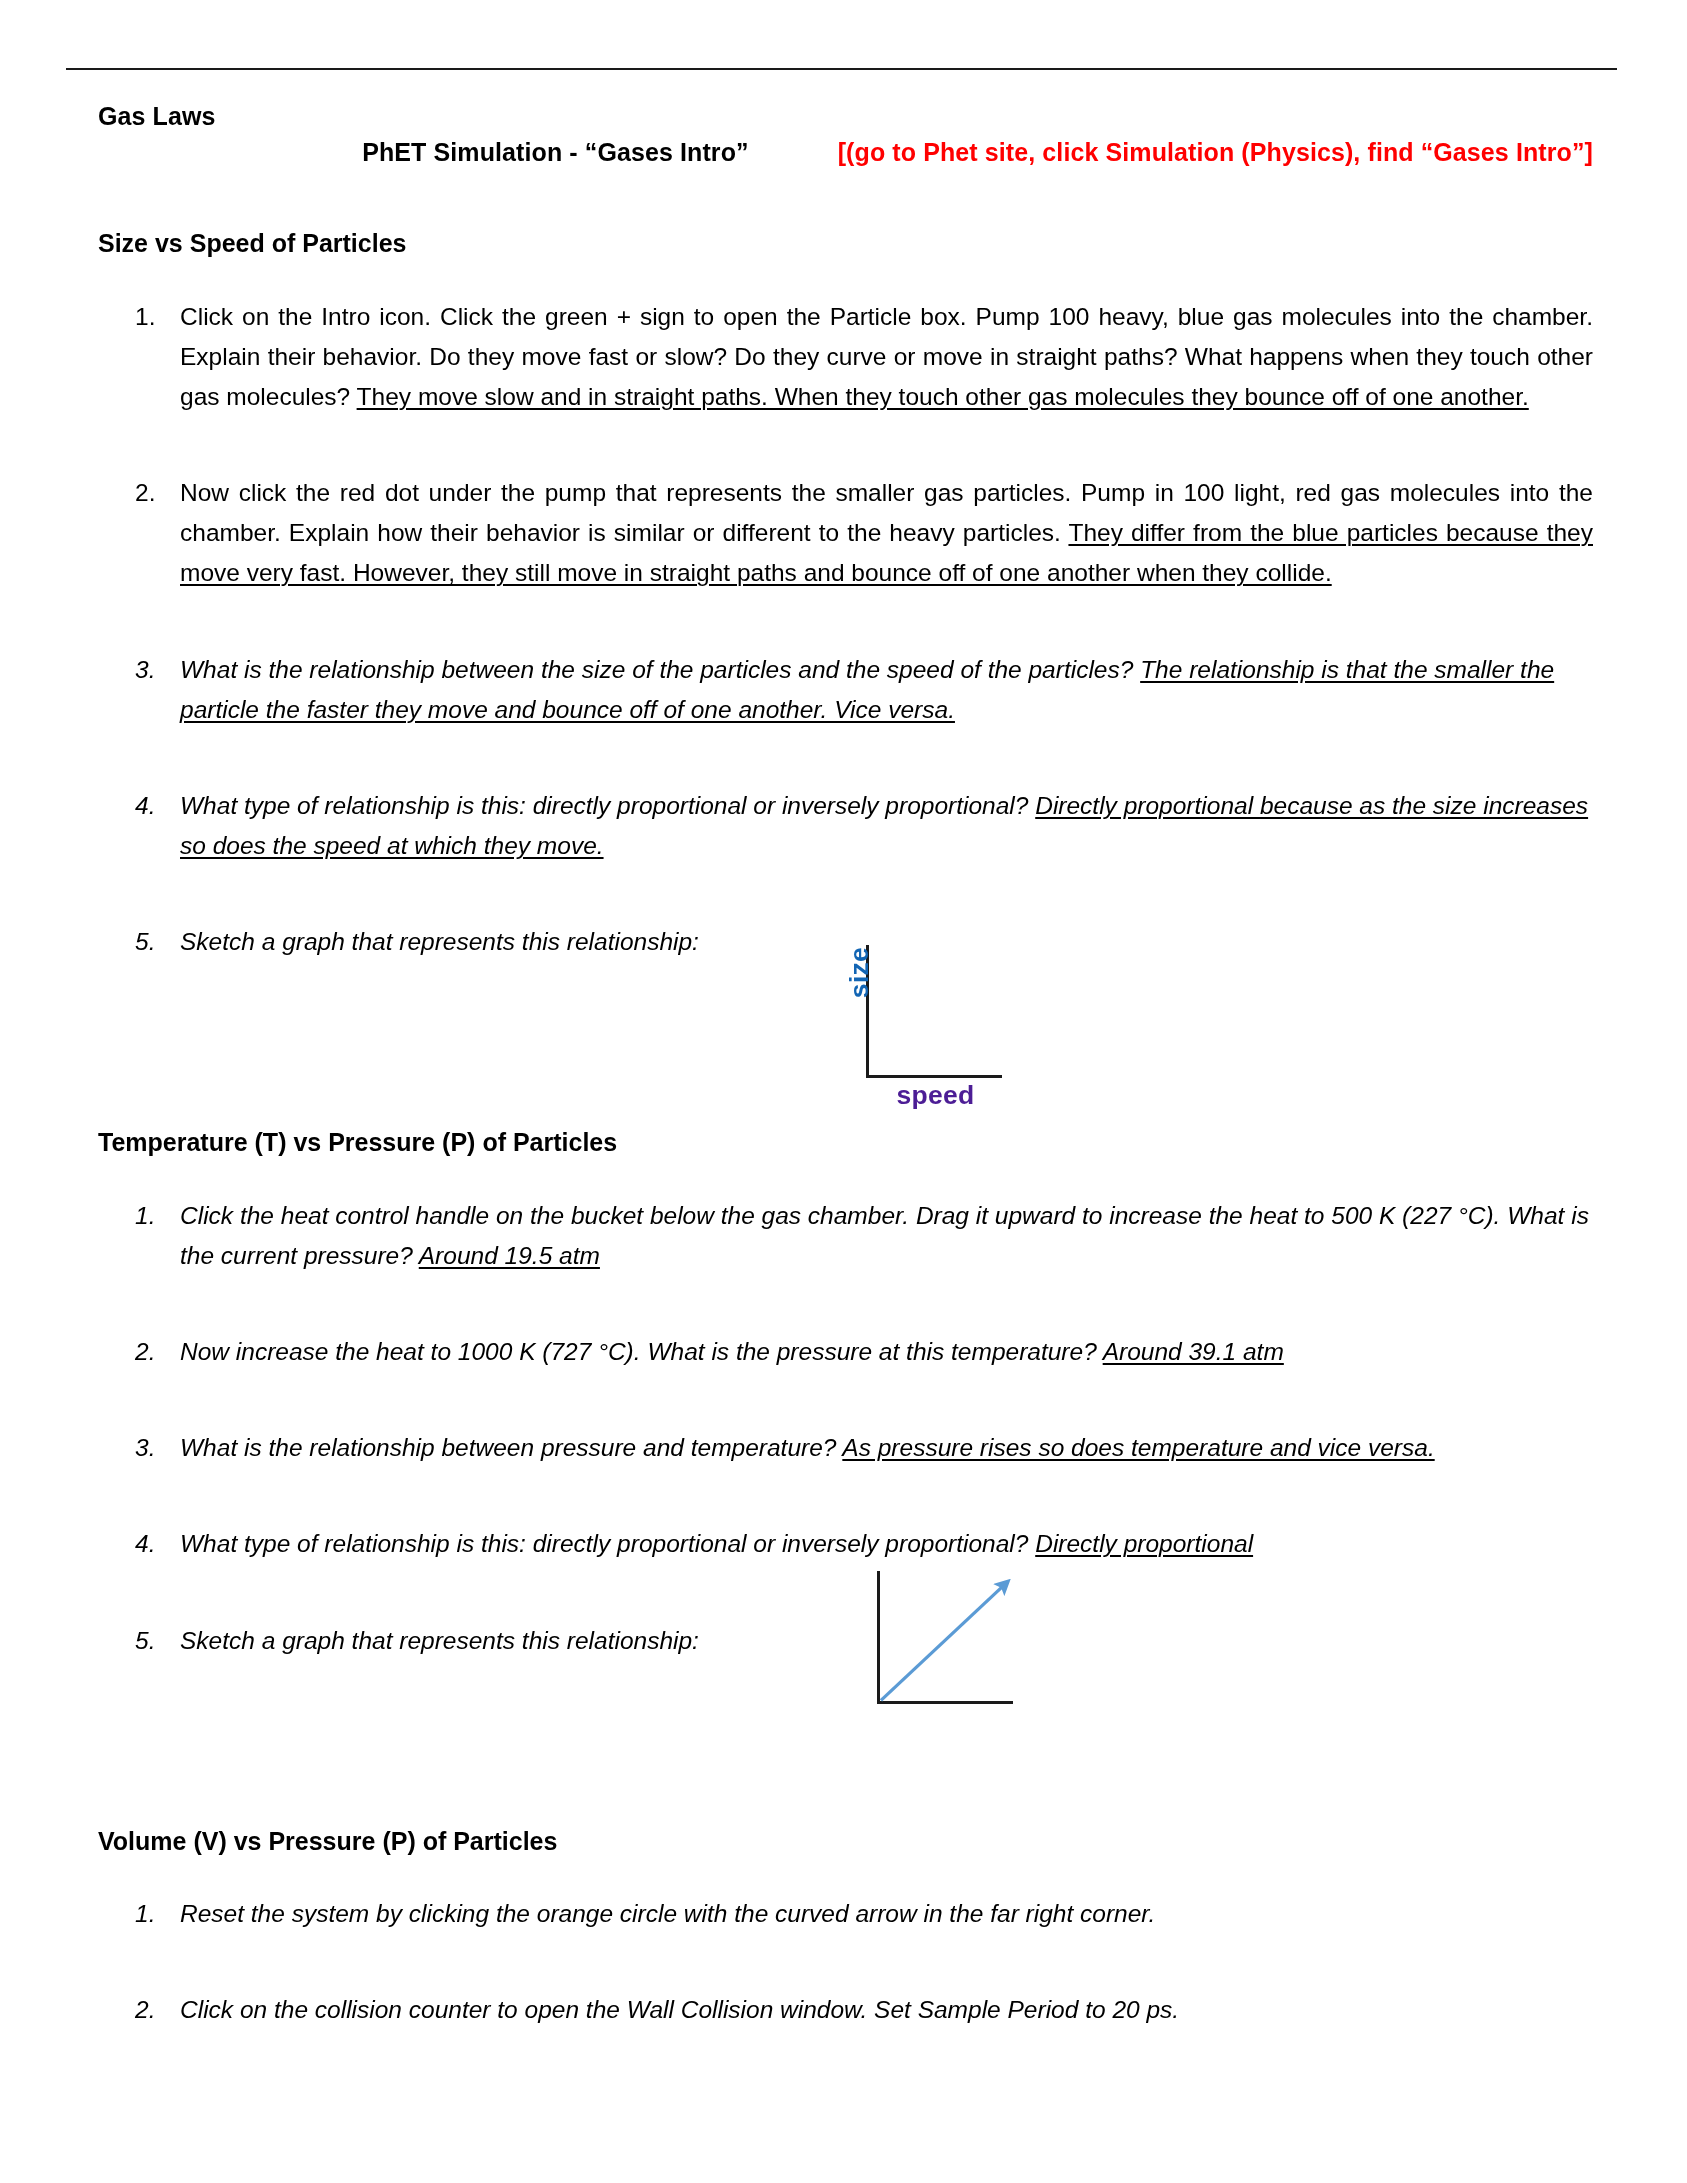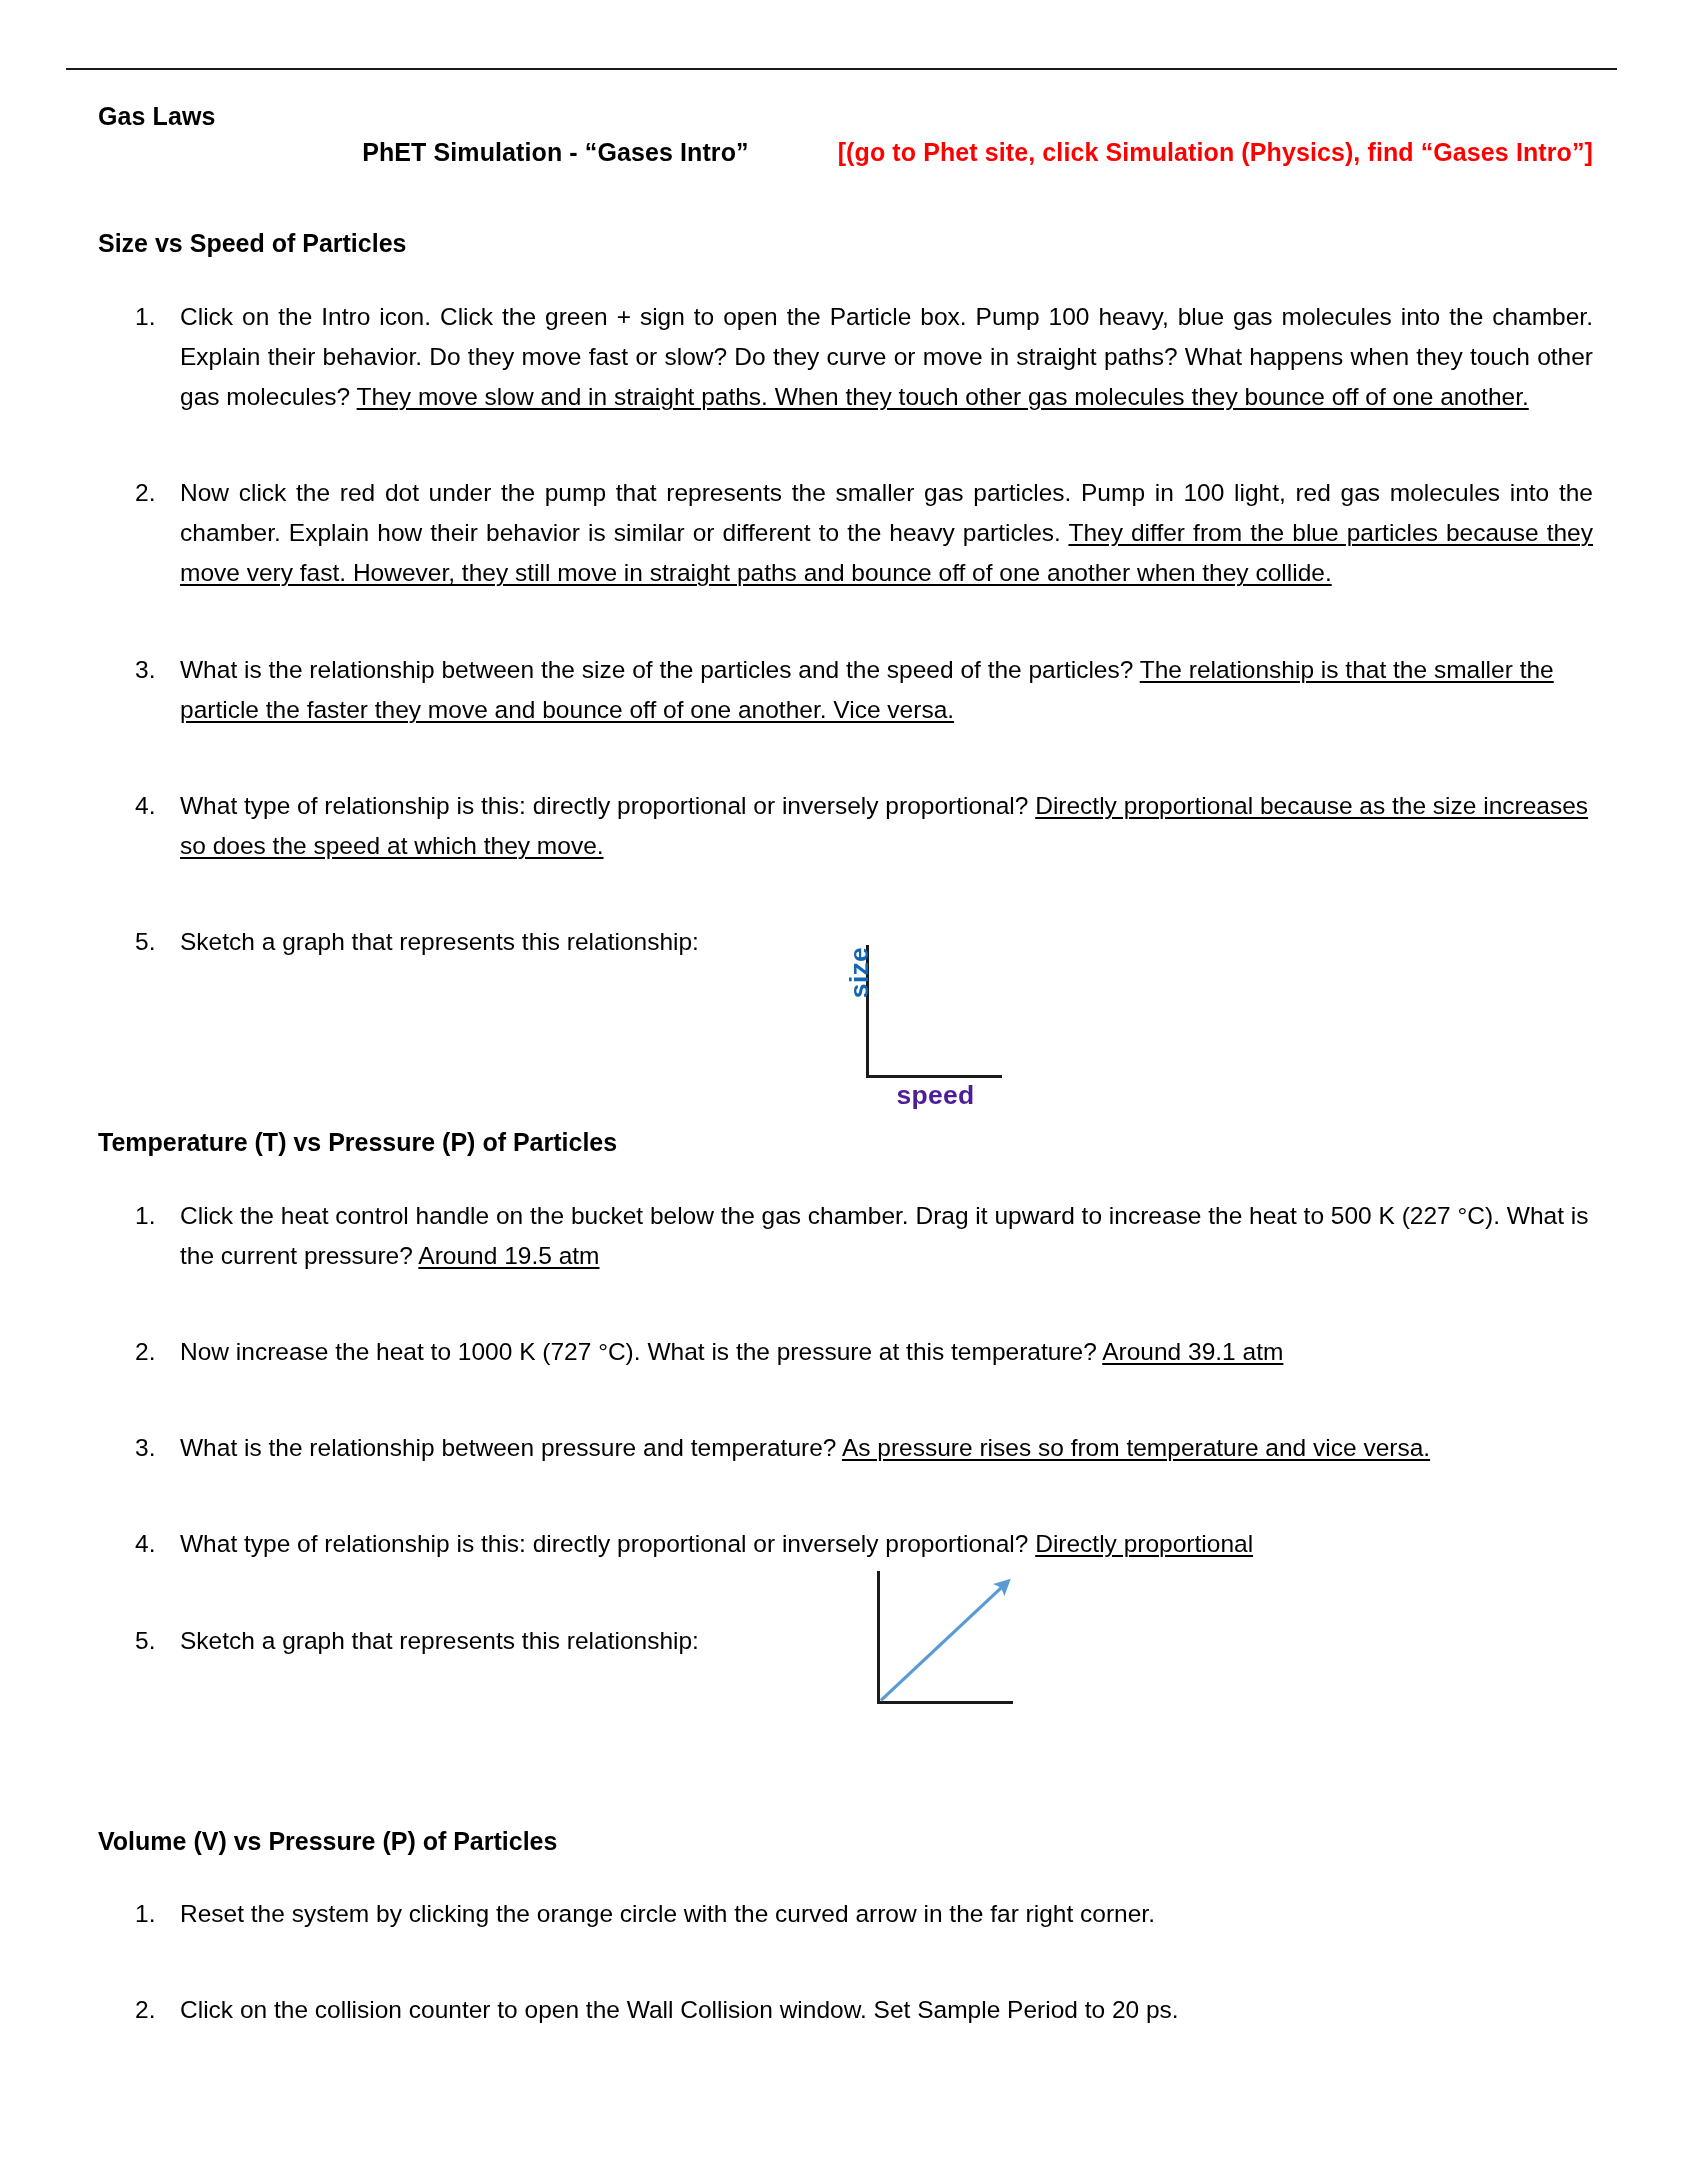--- a/index.html
+++ b/index.html
@@ -90,21 +90,21 @@
     counter-increment: qnum;
     content: counter(qnum) ".";
     position: absolute;
     left: 37px;
     top: 0;
     width: 40px;
     text-align: left;
     font-size: 24.5px;
     line-height: 1.64;
   }
-  ol.qlist > li.no-justify { text-align: left; }
+  ol.qlist > li.no-justify { text-align: left; font-style: italic; }
 
   .answer {
     text-decoration: underline;
     text-underline-offset: 3.3px;
     text-decoration-thickness: 2px;
   }
   .graph-inline {
     position: absolute;
   }
   .graph-1 {
@@ -192,21 +192,21 @@
       <li class="no-justify"><span>What is the relationship between the size of the particles and the speed of the particles?  </span><span class="answer">The relationship is that the smaller the particle the faster they move and bounce off of one another. Vice versa.</span></li>
       <li class="no-justify"><span>What type of relationship is this:  directly proportional or inversely proportional? </span><span class="answer">Directly proportional because as the size increases so does the speed at which they move.</span></li>
       <li class="no-justify" style="min-height:161px"><span>Sketch a graph that represents this relationship:</span></li>
     </ol>
 
     <h2 class="section-heading tight-top">Temperature (T) vs Pressure (P) of Particles</h2>
 
     <ol class="qlist">
       <li class="first-item no-justify"><span>Click the heat control handle on the bucket below the gas chamber.  Drag it upward to increase the heat to 500 K (227 °C).  What is the current pressure? </span><span class="answer">Around 19.5 atm</span></li>
       <li class="no-justify"><span>Now increase the heat to 1000 K (727 °C).  What is the pressure at this temperature? </span><span class="answer">Around 39.1 atm</span></li>
-      <li class="no-justify"><span>What is the relationship between pressure and temperature?  </span><span class="answer">As pressure rises so from temperature and vice versa.</span></li>
+      <li class="no-justify"><span>What is the relationship between pressure and temperature?  </span><span class="answer">As pressure rises so does temperature and vice versa.</span></li>
       <li class="no-justify"><span>What type of relationship is this:  directly proportional or inversely proportional? </span><span class="answer">Directly proportional</span></li>
       <li class="no-justify" style="min-height:164px"><span>Sketch a graph that represents this relationship:</span></li>
     </ol>
 
     <h2 class="section-heading" style="margin-top:40px">Volume (V) vs Pressure (P) of Particles</h2>
 
     <ol class="qlist">
       <li class="first-item no-justify"><span>Reset the system by clicking the orange circle with the curved arrow in the far right corner.</span></li>
       <li class="no-justify"><span>Click on the collision counter to open the Wall Collision window.  Set Sample Period to 20 ps.</span></li>
     </ol>

